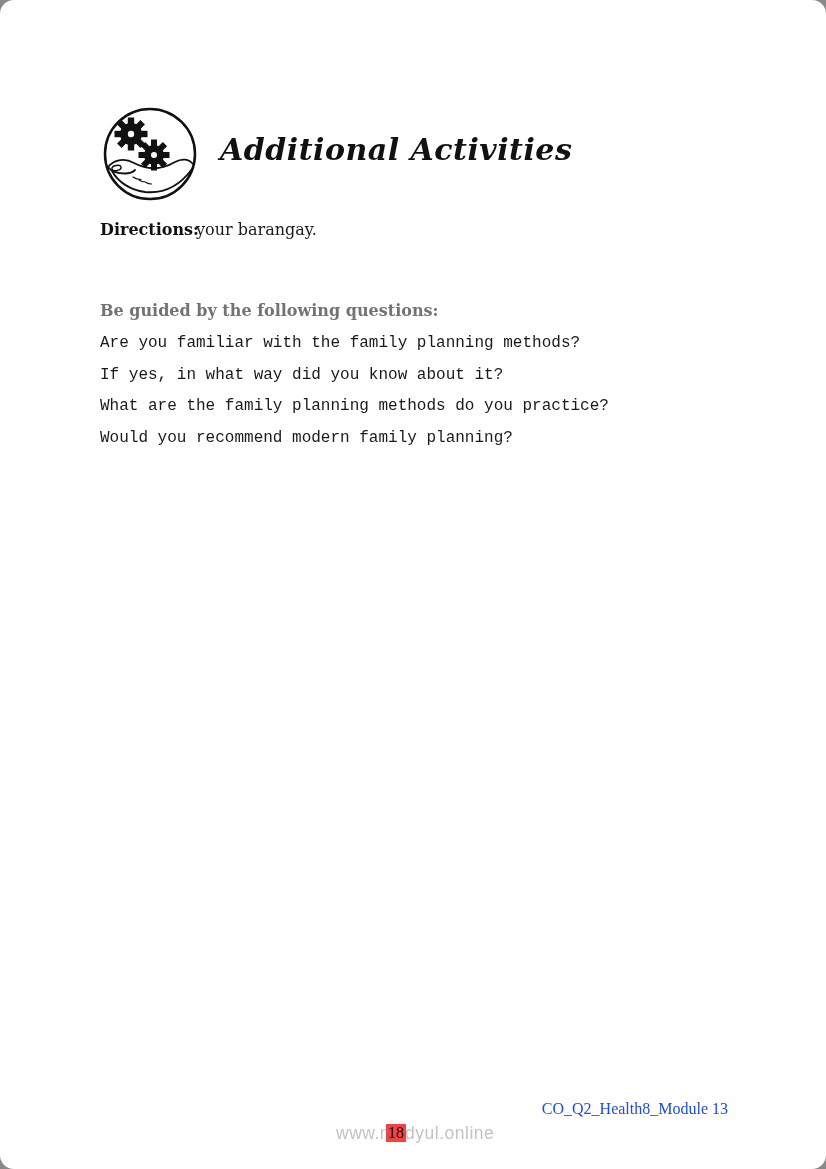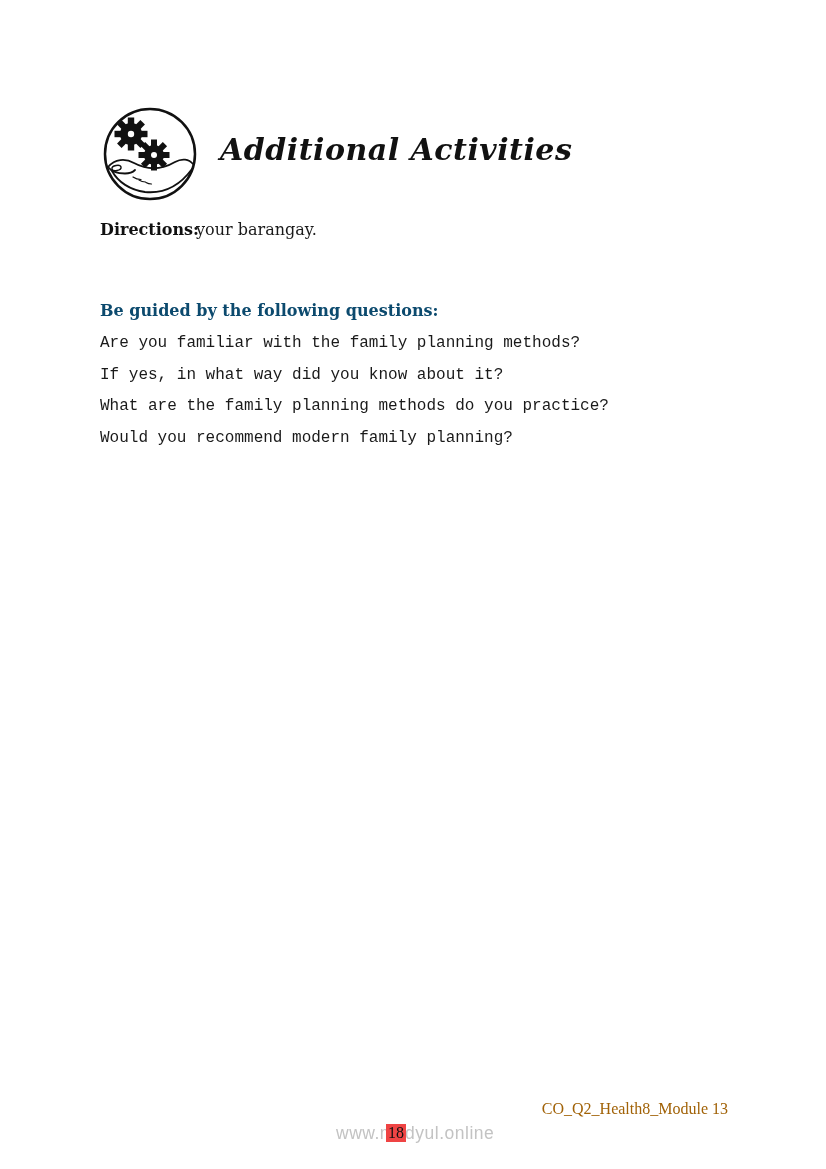--- a/index.html
+++ b/index.html
@@ -9,20 +9,21 @@
   }
   .page {
     position: relative;
     width: 826px;
     height: 1169px;
     margin: 0 auto;
     background: #ffffff;
     font-family: "DejaVu Serif", serif;
     color: #1a1a1a;
     overflow: hidden;
+    border-radius: 14px;
   }
 
   
   .activity-header-icon {
     position: absolute;
     left: 103px;
     top: 107px;
     width: 94px;
     height: 94px;
   }
@@ -63,37 +64,37 @@
     left: 100px;
     top: 300px;
     width: 640px;
     font-size: 16px;
   }
   .questions-heading {
     margin: 0 0 10px 0;
     font-size: 16px;
     font-weight: bold;
     line-height: 22px;
-    color: #0c4a6e;
+    color: #737373;
   }
   .question-item {
     margin: 0 0 9.5px 0;
     line-height: 22px;
     white-space: nowrap;
     font-family: Liberation Mono, monospace;
   }
 
   
   .footer-module-ref {
     position: absolute;
     top: 1100px;
     right: 98px;
     font-family: "Liberation Serif", serif;
     font-size: 16px;
-    color: #a16207;
+    color: #1d4ed8;
     white-space: nowrap;
   }
   .footer-center {
     position: absolute;
     left: 0;
     top: 1121px;
     width: 826px;
     height: 28px;
   }
   .watermark {

